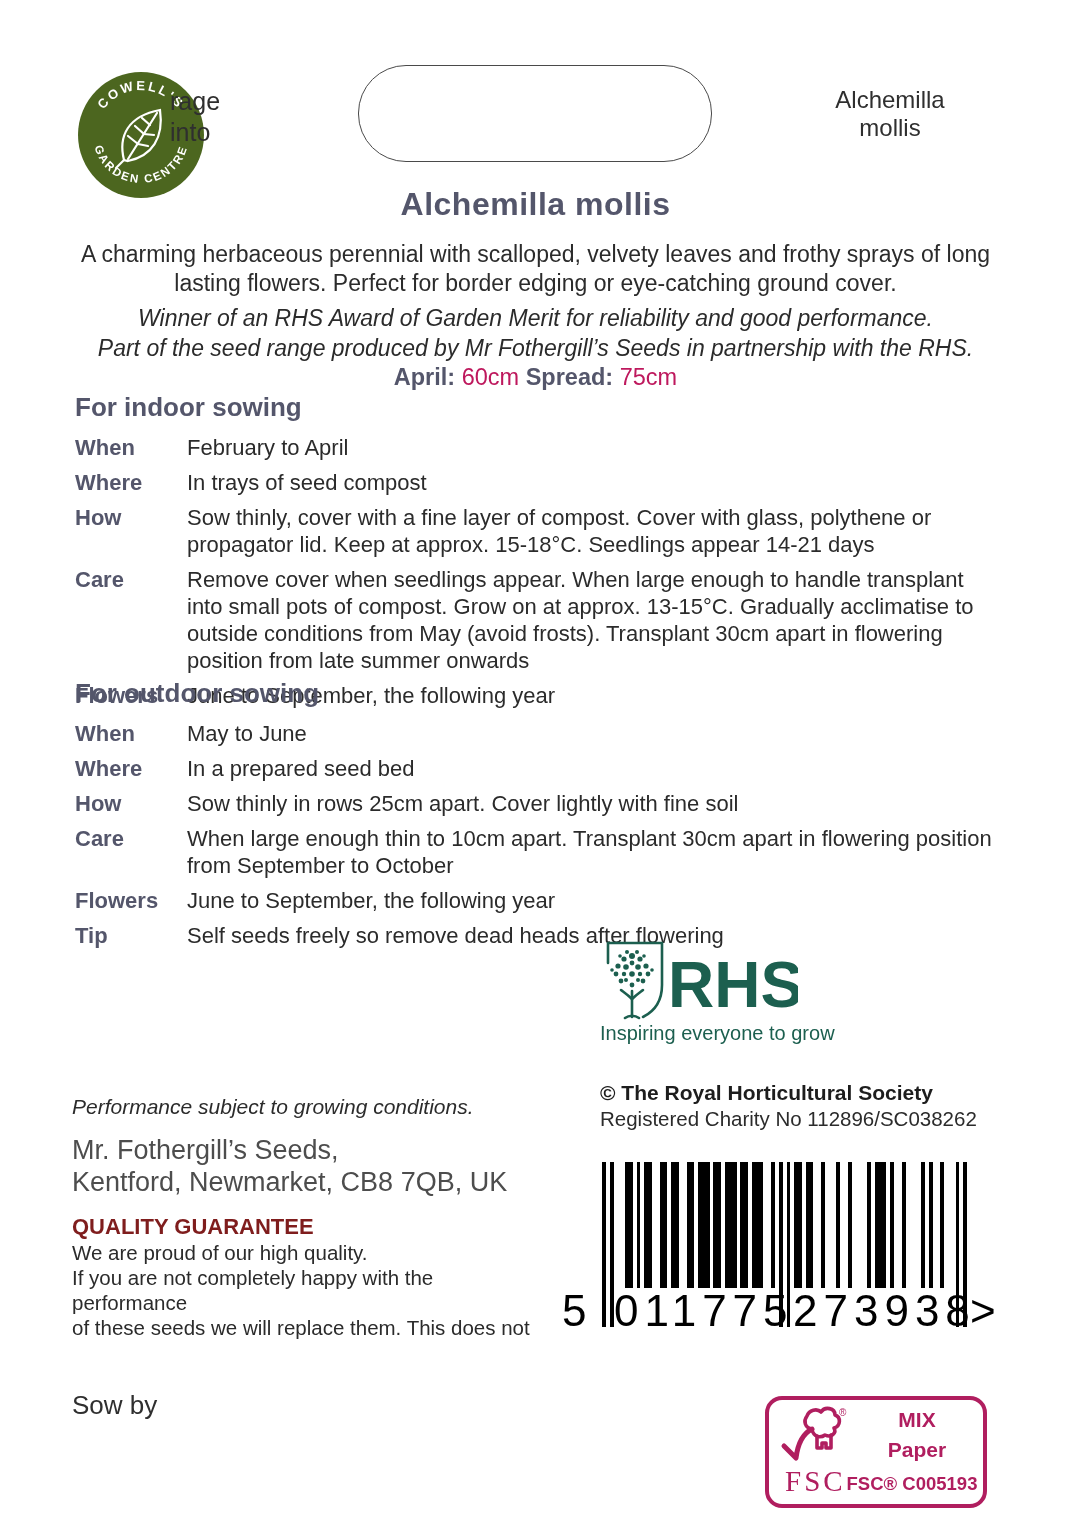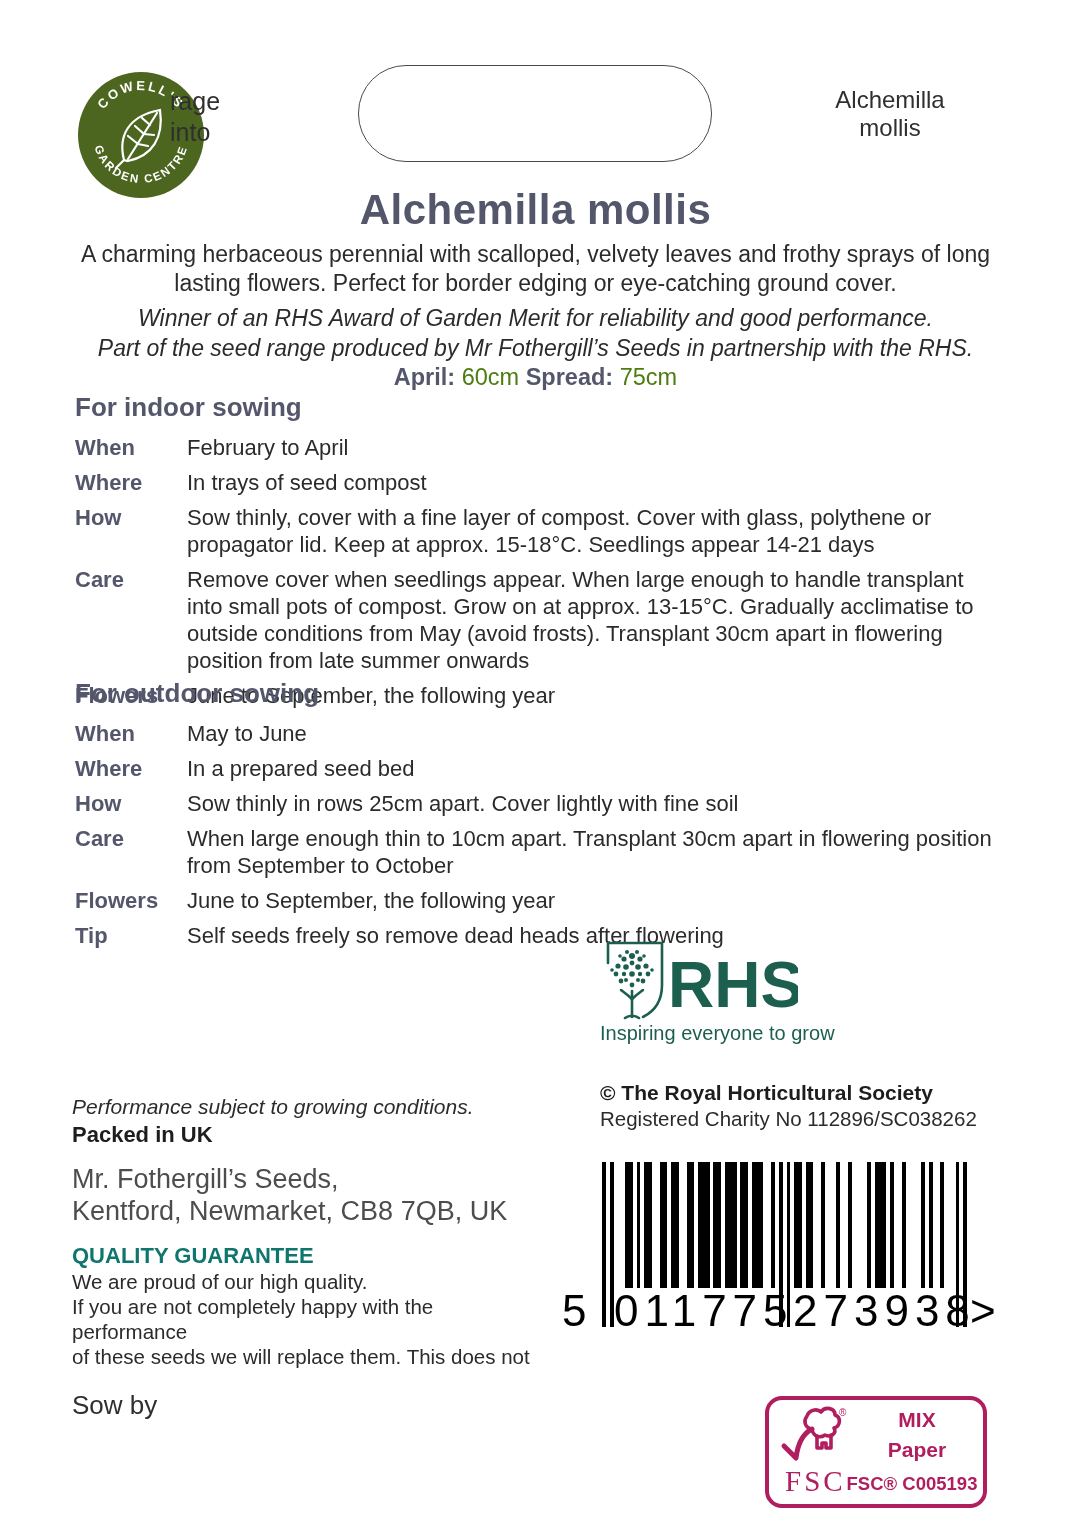--- a/index.html
+++ b/index.html
@@ -15,47 +15,47 @@
   .badge { left:78px; top:72px; width:126px; height:126px; }
   .clipped-text { left:170px; top:86px; font-size:25px; line-height:31px; color:#2f2f2f; }
   .capsule {
     left:358px; top:65px; width:352px; height:95px;
     border:1.6px solid #4a4a4a; border-radius:48px; background:#fff;
   }
   .variety-top { left:800px; top:86px; width:180px; text-align:center;
     font-size:24px; line-height:28px; color:#2f2f2f; }
 
   
-  .title { top:186px; font-size:42px; font-weight:bold; color:#54566b; letter-spacing:0.5px; }
+  .title { top:186px; font-size:32px; font-weight:bold; color:#54566b; letter-spacing:0.5px; }
   .desc { top:240px; font-size:23px; line-height:29px; color:#2b2b2b; }
   .award { top:303px; font-size:23px; line-height:30px; font-style:italic; color:#2b2b2b; }
   .sizeline { top:364px; font-size:23.5px; }
   .sizeline b { color:#54566b; }
-  .sizeline span { color:#4d7c0f;text-align:center; }
+  .sizeline span { color:#be185d;text-align:center; }
 
   .sow-section { left:75px; width:925px; }
   .sow-heading { font-size:26px; font-weight:bold; color:#54566b; }
   .sow-rows { margin-top:11px; display:grid; grid-template-columns:112px 812px; row-gap:8px; }
   .sow-label { font-weight:bold; color:#54566b; font-size:22px; line-height:27px; }
   .sow-value { color:#2b2b2b; font-size:22px; line-height:27px; }
   .indoor { top:392px; }
   .outdoor { top:678px; }
 
   
   .rhs-logo { left:598px; top:933px; }
   .rhs-tagline { left:600px; top:1022px; font-size:20px; color:#1c5f4f; }
   .rhs-textblock { left:600px; top:1080px; font-size:20.5px; line-height:25.5px; color:#2b2b2b; }
   .rhs-textblock .b1 { font-weight:bold; color:#1d1d1d; font-size:21px; }
 
   
   .foot-left { left:72px; top:1095px; width:470px; }
   .perf { font-style:italic; font-size:21px; color:#2b2b2b; }
   .packed { font-weight:bold; font-size:22px; margin-top:3px; color:#1d1d1d; }
   .addr { margin-top:15px; font-size:27px; line-height:32px; color:#4d4d4d; }
-  .qg-head { margin-top:16px; font-weight:bold; font-size:22px; color:#0f766e; }
+  .qg-head { margin-top:16px; font-weight:bold; font-size:22px; color:#7f1d1d; }
   .qg-line { font-size:20.5px; line-height:25px; color:#2b2b2b; }
 
   
   .barcode { left:602px; top:1162px; width:392px; height:210px; }
   .bars { position:relative; width:366px; height:165px; display:flex; align-items:flex-start; }
   .bars div { flex:0 0 auto; }
   .bc-digit { position:absolute; top:124px; font-size:44px; color:#000;
     font-family:"Liberation Sans", sans-serif; }
   .bc-first { left:-40px; }
   .bc-left { left:12px; width:158px; text-align:center; letter-spacing:6px; }
@@ -210,21 +210,20 @@
   </div>
   <div class="abs rhs-tagline">Inspiring everyone to grow</div>
 
   <div class="abs rhs-textblock">
     <div class="b1">© The Royal Horticultural Society</div>
     <div>Registered Charity No 112896/SC038262</div>
   </div>
 
   <div class="abs foot-left">
     <div class="perf">Performance subject to growing conditions.</div>
-    <div class="packed">Packed in UK</div>
     <div class="addr">
       <div>Mr. Fothergill’s Seeds,</div>
       <div>Kentford, Newmarket, CB8 7QB, UK</div>
     </div>
     <div class="qg-head">QUALITY GUARANTEE</div>
     <div class="qg-line">We are proud of our high quality.</div>
     <div class="qg-line">If you are not completely happy with the performance</div>
     <div class="qg-line">of these seeds we will replace them. This does not</div>
   </div>
 

